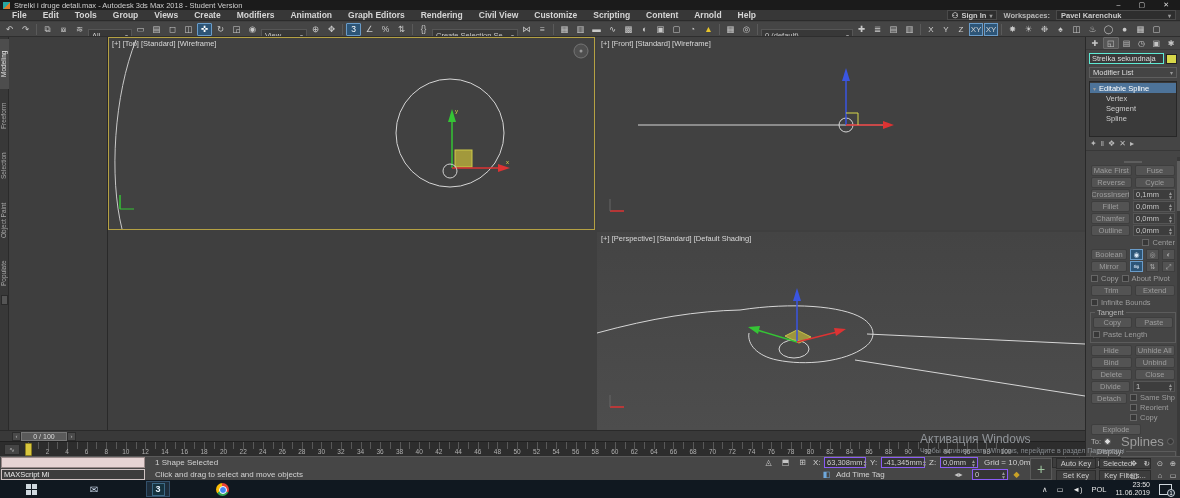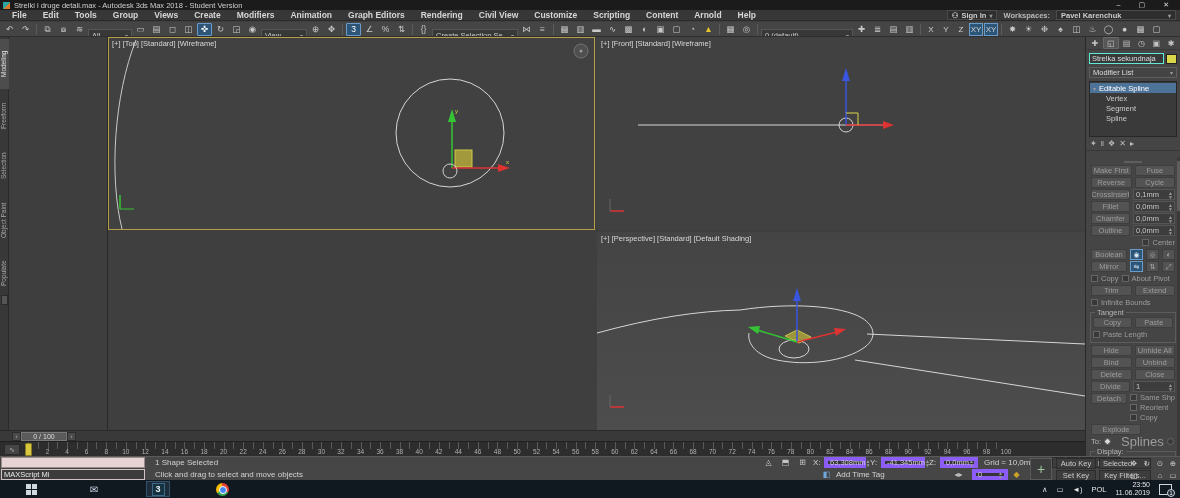--- a/index.html
+++ b/index.html
@@ -87,21 +87,21 @@
   .tick-label{position:absolute;top:6px;transform:translateX(-50%);font-size:6.5px;color:#b0b0b0;}
   .time-handle{position:absolute;left:25px;top:1px;width:7px;height:13px;background:#d8c63e;border:1px solid #8a7d20;border-radius:1px;z-index:4;}
   .ruler-icon{position:absolute;left:4px;top:2px;width:16px;height:11px;background:#454545;border:1px solid #2a2a2a;color:#bbb;font-size:7px;display:flex;align-items:center;justify-content:center;}
 
   
   .statusbar{position:absolute;left:0;top:456px;width:1180px;height:24px;background:#464646;border-top:1px solid #5a5a5a;font-size:8px;color:#d2d2d2;}
   .srow{position:absolute;left:0;width:1180px;height:12px;}
   .mxs1{position:absolute;left:1px;top:0;width:144px;height:11px;background:#e6d4d4;border:1px solid #9a8a8a;}
   .mxs2{position:absolute;left:1px;top:0;width:144px;height:11px;background:#3c3c3c;border:1px solid #cfc3c3;color:#e8e8e8;font-family:"Liberation Mono",monospace;font-size:7.5px;display:flex;align-items:center;padding:0 2px;}
   .sb-ico{width:13px;height:11px;display:flex;align-items:center;justify-content:center;font-size:8px;color:#c5c5c5;}
-  .field{background:#353535;border:4px solid #8b5cf6;height:11px;display:flex;align-items:center;justify-content:space-between;color:#ccc;font-size:7.5px;padding:0 1px 0 2px;}
+  .field{background:#353535;border:1px solid #8b5cf6;height:11px;display:flex;align-items:center;justify-content:space-between;color:#ccc;font-size:7.5px;padding:0 1px 0 2px;}
   .field b{font-weight:normal;font-size:5px;color:#999;line-height:4px;}
   .pbtn{width:13px;height:11px;background:#3d3d3d;border:1px solid #2c2c2c;display:flex;align-items:center;justify-content:center;font-size:6px;color:#ccc;}
   .autokey{height:11px;background:#3d3d3d;border:1px solid #2c2c2c;display:flex;align-items:center;justify-content:center;font-size:7.5px;color:#ccc;padding:0 3px;white-space:nowrap;}
   .bigplus{position:absolute;left:1030px;top:1px;width:22px;height:22px;background:#3d3d3d;border:1px solid #5a5a5a;display:flex;align-items:center;justify-content:center;color:#9fc59f;font-size:14px;}
   .navico{width:12px;height:11px;display:flex;align-items:center;justify-content:center;font-size:7.5px;color:#c9c9c9;}
 
   
   .taskbar{position:absolute;left:0;top:480px;width:1180px;height:18px;background:#101820;display:flex;align-items:center;}
   .tb-start{margin-left:20px;width:22px;display:flex;align-items:center;justify-content:center;}
   .winlogo{display:grid;grid-template-columns:5px 5px;grid-template-rows:5px 5px;gap:1px;}
@@ -621,20 +621,24 @@
     <span class="autokey" style="position:absolute;left:1099px;top:13px;width:52px;">Key Filters...</span>
     <span class="navico" style="position:absolute;left:1154px;top:1px;">⊙</span>
     <span class="navico" style="position:absolute;left:1167px;top:1px;">⊕</span>
     <span class="navico" style="position:absolute;left:1154px;top:13px;">⌂</span>
     <span class="navico" style="position:absolute;left:1167px;top:13px;">▭</span>
     <span class="navico" style="position:absolute;left:1128px;top:1px;">✥</span>
     <span class="navico" style="position:absolute;left:1141px;top:1px;">↻</span>
     <span class="navico" style="position:absolute;left:1128px;top:13px;">◱</span>
   </div>
 
+  <div class="watermark">
+    <div class="w1">Активация Windows</div>
+    <div class="w2">Чтобы активировать Windows, перейдите в раздел Параметры</div>
+  </div>
 
   <div class="taskbar">
     <div class="tb-start">
       <span class="winlogo">
           <i></i>
           <i></i>
           <i></i>
           <i></i>
         </span>
     </div>

